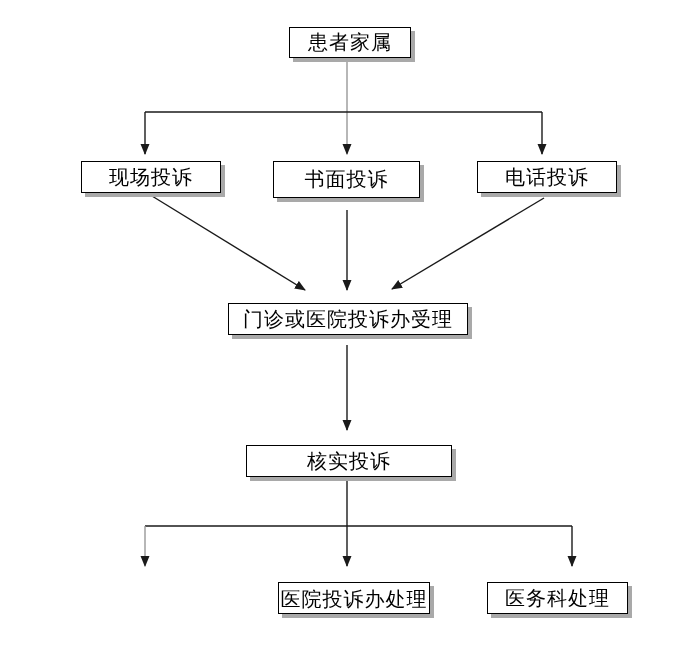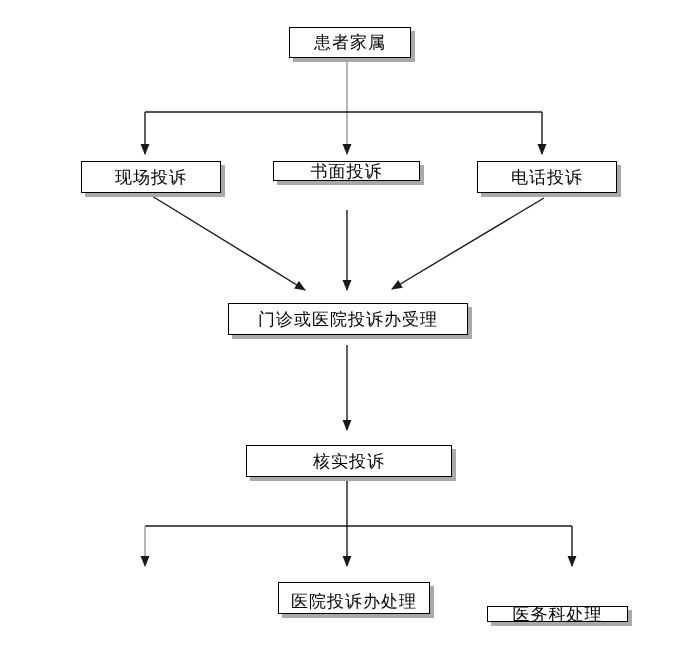--- a/index.html
+++ b/index.html
@@ -25,21 +25,21 @@
   }
   .node {
     position: absolute;
     box-sizing: border-box;
     border: 1px solid #000000;
     background: #ffffff;
     box-shadow: 4px 4px 0 #a9a9a9;
     display: flex;
     align-items: center;
     justify-content: center;
-    font-size: 17px;
+    font-size: 20px;
     color: #000000;
     letter-spacing: 1px;
     white-space: nowrap;
   }
 </style>
 </head>
 <body>
 
 <div class="canvas">
 
@@ -68,38 +68,38 @@
   </svg>
 
   <div class="node" style="left:289px; top:27px; width:122px; height:31px;">
     <span>患者家属</span>
   </div>
 
   <div class="node" style="left:81px; top:161px; width:140px; height:32px;text-align:right;">
     <span>现场投诉</span>
   </div>
 
-  <div class="node" style="left:273px; top:161px; width:147px; height:20px;">
+  <div class="node" style="left:273px; top:161px; width:147px; height:37px;">
     <span>书面投诉</span>
   </div>
 
   <div class="node" style="left:477px; top:161px; width:140px; height:32px;">
     <span>电话投诉</span>
   </div>
 
   <div class="node" style="left:228px; top:303px; width:240px; height:32px;justify-content:center;">
     <span>门诊或医院投诉办受理</span>
   </div>
 
   <div class="node" style="left:246px; top:445px; width:206px; height:32px;">
     <span>核实投诉</span>
   </div>
 
 
   <div class="node" style="left:278px; top:582px; width:152px; height:32px;align-items:flex-end;">
     <span>医院投诉办处理</span>
   </div>
 
-  <div class="node" style="left:487px; top:582px; width:141px; height:16px;margin-top:24px;">
+  <div class="node" style="left:487px; top:582px; width:141px; height:32px;">
     <span>医务科处理</span>
   </div>
 
 </div>
 
 </body></html>

